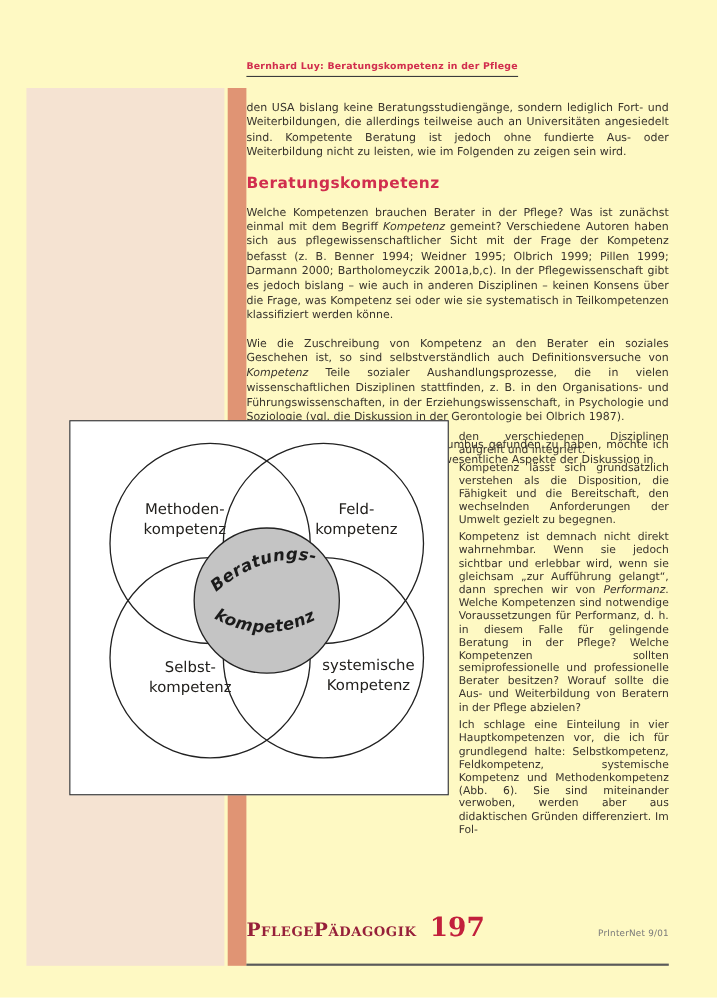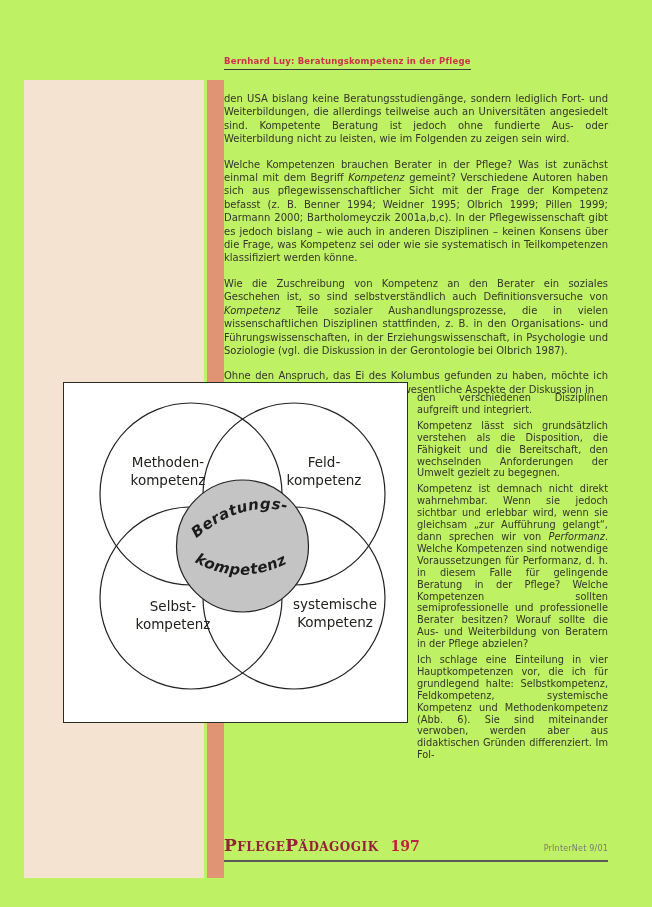--- a/index.html
+++ b/index.html
@@ -1,17 +1,17 @@
 <!DOCTYPE html>
 <html lang="de"><head>
 <meta charset="utf-8">
 <style>
   html,body{margin:0;padding:0;background:#ffffff;}
   .page{
-    position:relative;width:652px;height:907px;background:#bef264;overflow:hidden;
+    position:relative;width:652px;height:907px;background:#fef9c3;overflow:hidden;
     font-family:"DejaVu Sans",sans-serif;color:#38332d;
   }
   .cream-panel{position:absolute;left:24px;top:80px;width:180px;height:798px;background:#f5e3d2;}
   .orange-bar{position:absolute;left:207px;top:80px;width:17px;height:798px;background:#e09474;}
 
   .running-header{
     position:absolute;left:224px;top:56px;
     font-size:8.5px;font-weight:bold;color:#d12e4e;letter-spacing:.2px;
     border-bottom:1.5px solid #3c3c3c;padding-bottom:3px;
   }
@@ -35,46 +35,47 @@
   .figure-caption sup{font-size:7px;}
 
   .right-col{position:absolute;left:417px;top:392px;width:191px;}
   .right-col p{font-size:9.8px;line-height:11.9px;margin:0 0 4px 0;}
 
   .cont-full{position:absolute;left:224px;top:736px;width:384px;}
 
   .footer{
     position:absolute;left:224px;top:820px;width:384px;
     display:flex;align-items:baseline;
-    border-bottom:2px solid #5a5a5a;padding-bottom:5px;
+    border-bottom:2px solid #5a5a5a;padding-bottom:19px;
   }
   .footer-journal{
     font-family:"DejaVu Serif",serif;font-variant:small-caps;font-weight:bold;
     font-size:17px;color:#96203a;letter-spacing:.5px;
   }
   .footer-page{
-    font-family:"DejaVu Serif",serif;font-weight:bold;font-size:14px;color:#c2203c;margin-left:12px;
+    font-family:"DejaVu Serif",serif;font-weight:bold;font-size:24px;color:#c2203c;margin-left:12px;
   }
   .footer-issue{margin-left:auto;font-size:8px;color:#7a7a7a;letter-spacing:.2px;margin-top:24px;}
 
   .venn-label{font-family:"DejaVu Sans",sans-serif;font-size:13.5px;fill:#22201d;text-anchor:middle;}
   .venn-center-text{font-family:"DejaVu Sans",sans-serif;font-size:15px;font-weight:bold;font-style:italic;fill:#1b1b1b;letter-spacing:.5px;}
 </style>
 </head>
 <body>
 
 <div class="page">
 
   <div class="cream-panel"></div>
   <div class="orange-bar"></div>
 
   <div class="running-header">Bernhard Luy: Beratungskompetenz in der Pflege</div>
 
   <div class="main-col">
     <p>den USA bislang keine Beratungsstudiengänge, sondern lediglich Fort- und Weiterbildungen, die allerdings teilweise auch an Universitäten angesiedelt sind. Kompetente Beratung ist jedoch ohne fundierte Aus- oder Weiterbildung nicht zu leisten, wie im Folgenden zu zeigen sein wird.</p>
+    <h2 class="section-heading">Beratungskompetenz</h2>
     <p><span>Welche Kompetenzen brauchen Berater in der Pflege? Was ist zunächst einmal mit dem Begriff </span><em>Kompetenz</em><span> gemeint? Verschiedene Autoren haben sich aus pflegewissenschaftlicher Sicht mit der Frage der Kompetenz befasst (z. B. Benner 1994; Weidner 1995; Olbrich 1999; Pillen 1999; Darmann 2000; Bartholomeyczik 2001a,b,c). In der Pflegewissenschaft gibt es jedoch bislang – wie auch in anderen Disziplinen – keinen Konsens über die Frage, was Kompetenz sei oder wie sie systematisch in Teilkompetenzen klassifiziert werden könne.</span></p>
     <p><span>Wie die Zuschreibung von Kompetenz an den Berater ein soziales Geschehen ist, so sind selbstverständlich auch Definitionsversuche von </span><em>Kompetenz</em><span> Teile sozialer Aushandlungsprozesse, die in vielen wissenschaftlichen Disziplinen stattfinden, z. B. in den Organisations- und Führungswissenschaften, in der Erziehungswissenschaft, in Psychologie und Soziologie (vgl. die Diskussion in der Gerontologie bei Olbrich 1987).</span></p>
     <p>Ohne den Anspruch, das Ei des Kolumbus gefunden zu haben, möchte ich eine neue Definition vorstellen, die wesentliche Aspekte der Diskussion in</p>
   </div>
 
   <div class="figure-box">
     <svg width="341" height="312" viewBox="0 0 341 312" xmlns="http://www.w3.org/2000/svg">
       <g fill="none" stroke="#222222" stroke-width="1.2">
         <circle cx="126" cy="111" r="91"></circle>
         <circle cx="229" cy="111" r="91"></circle>

